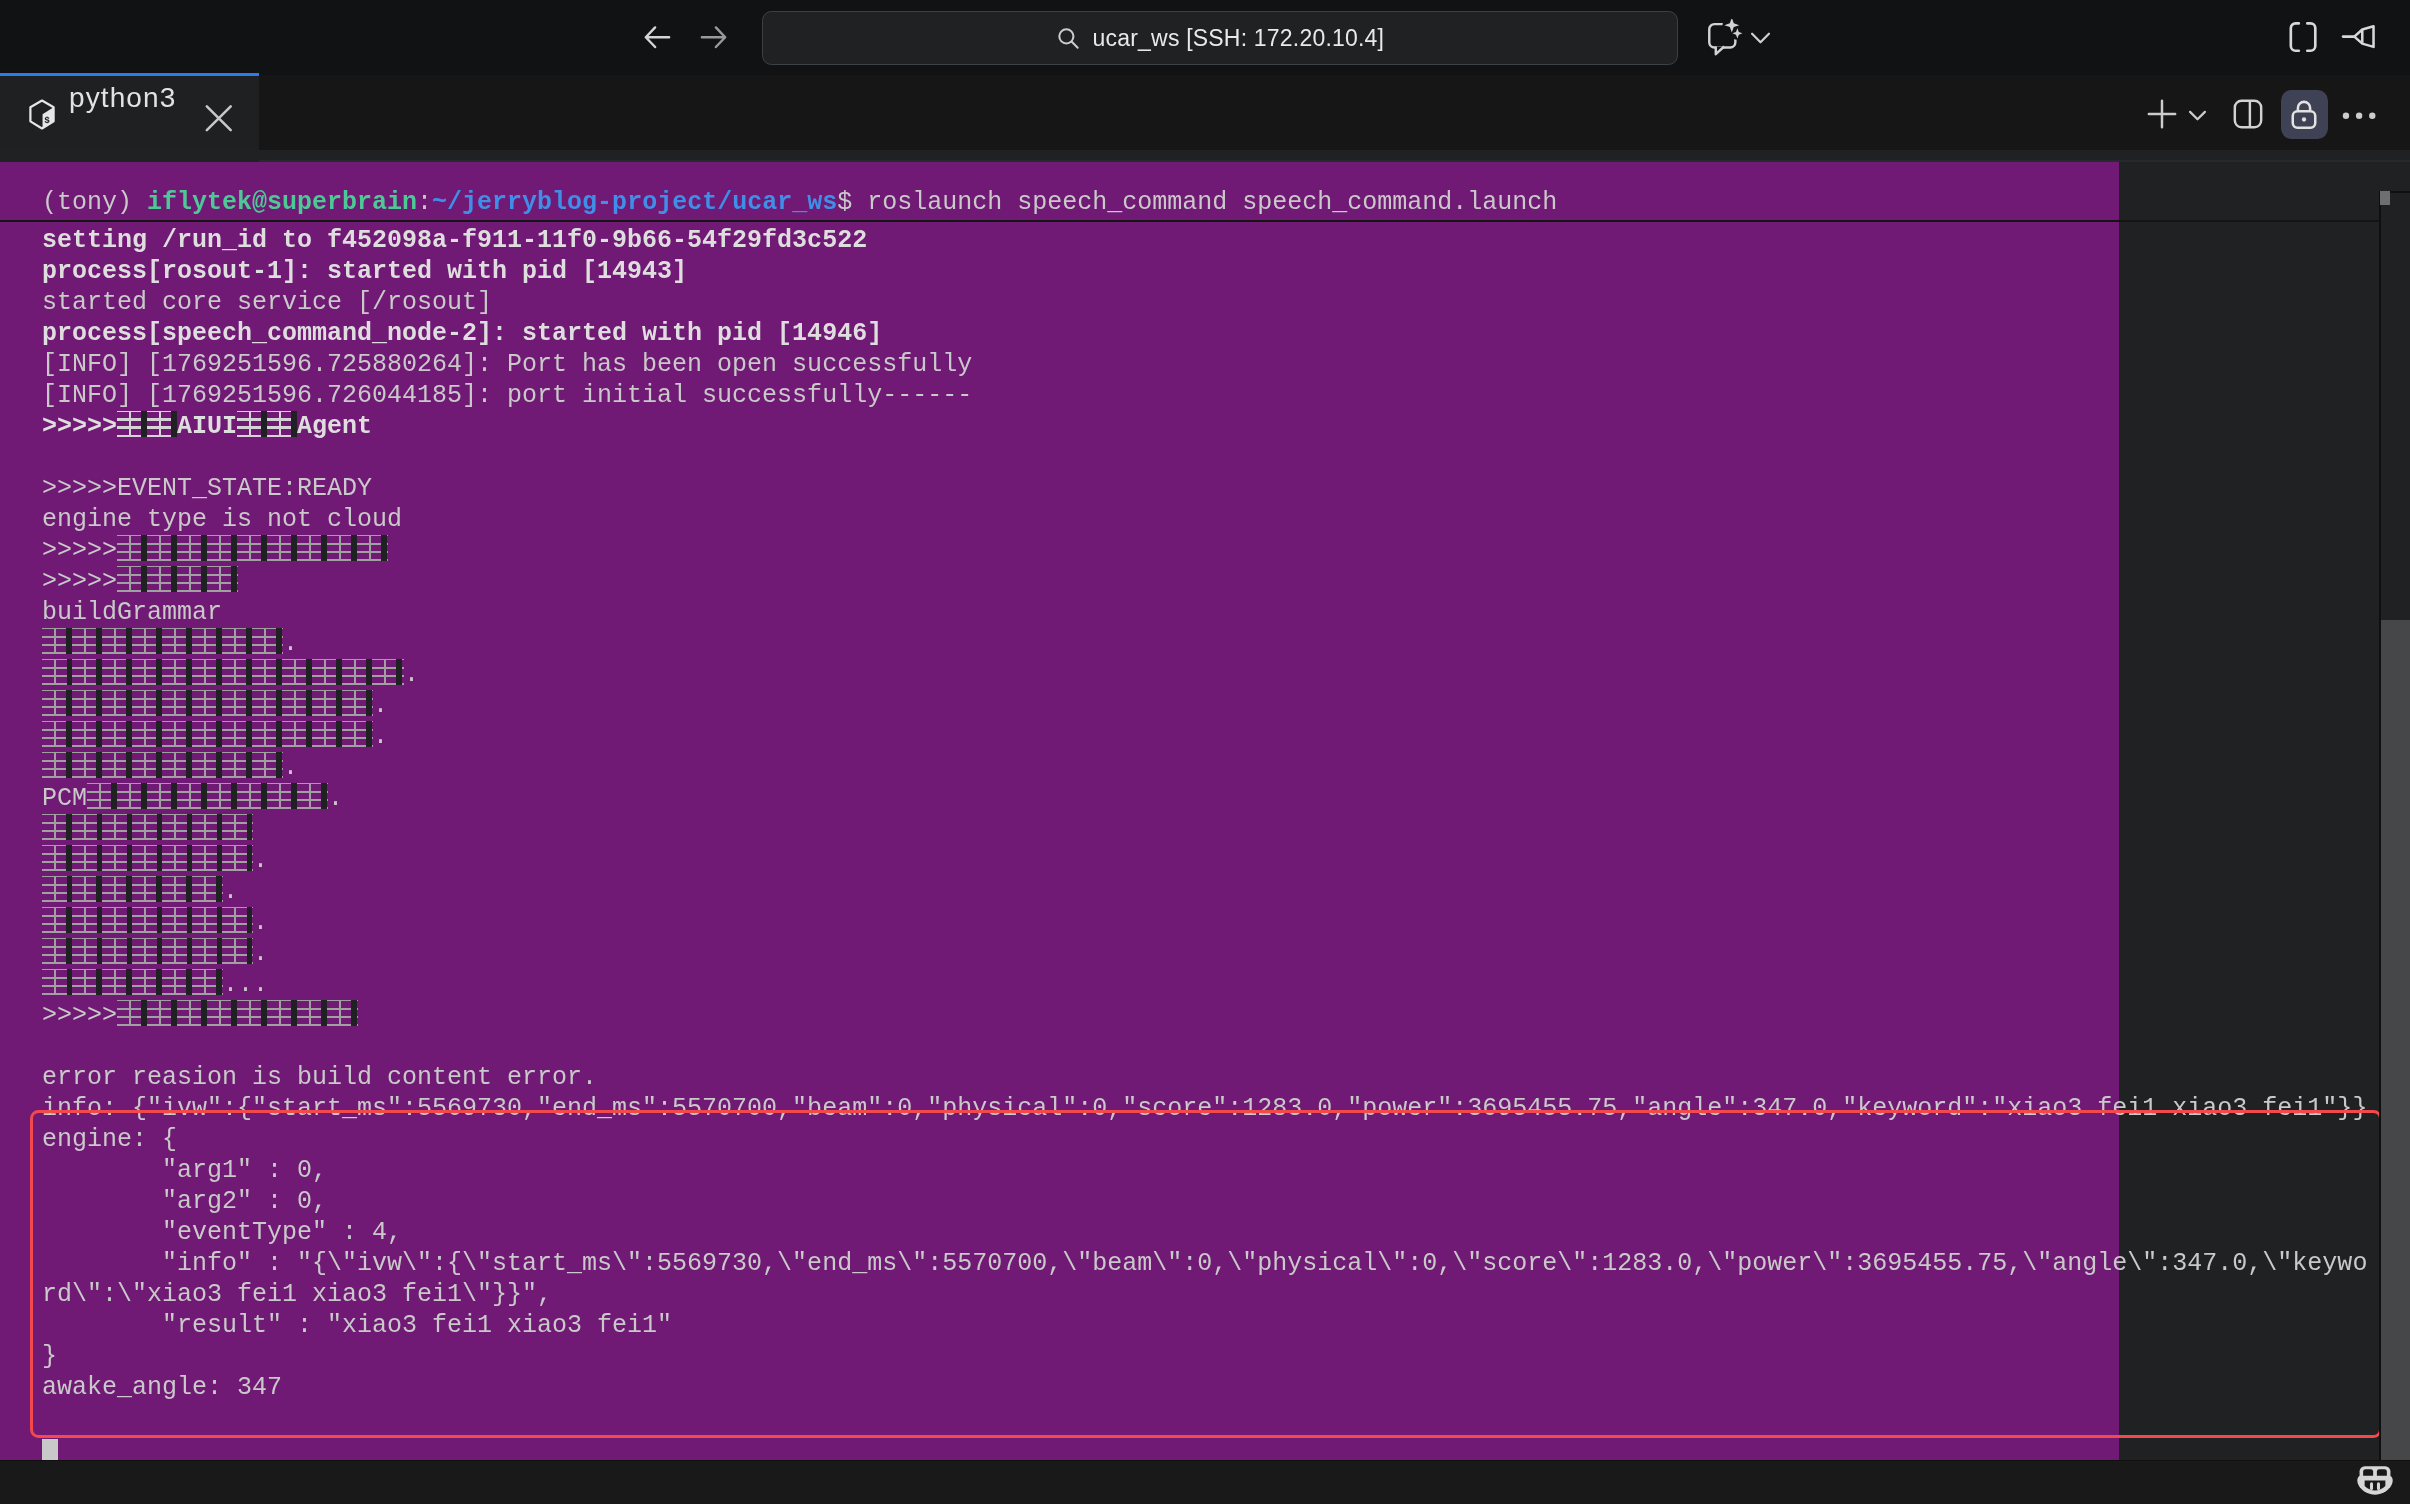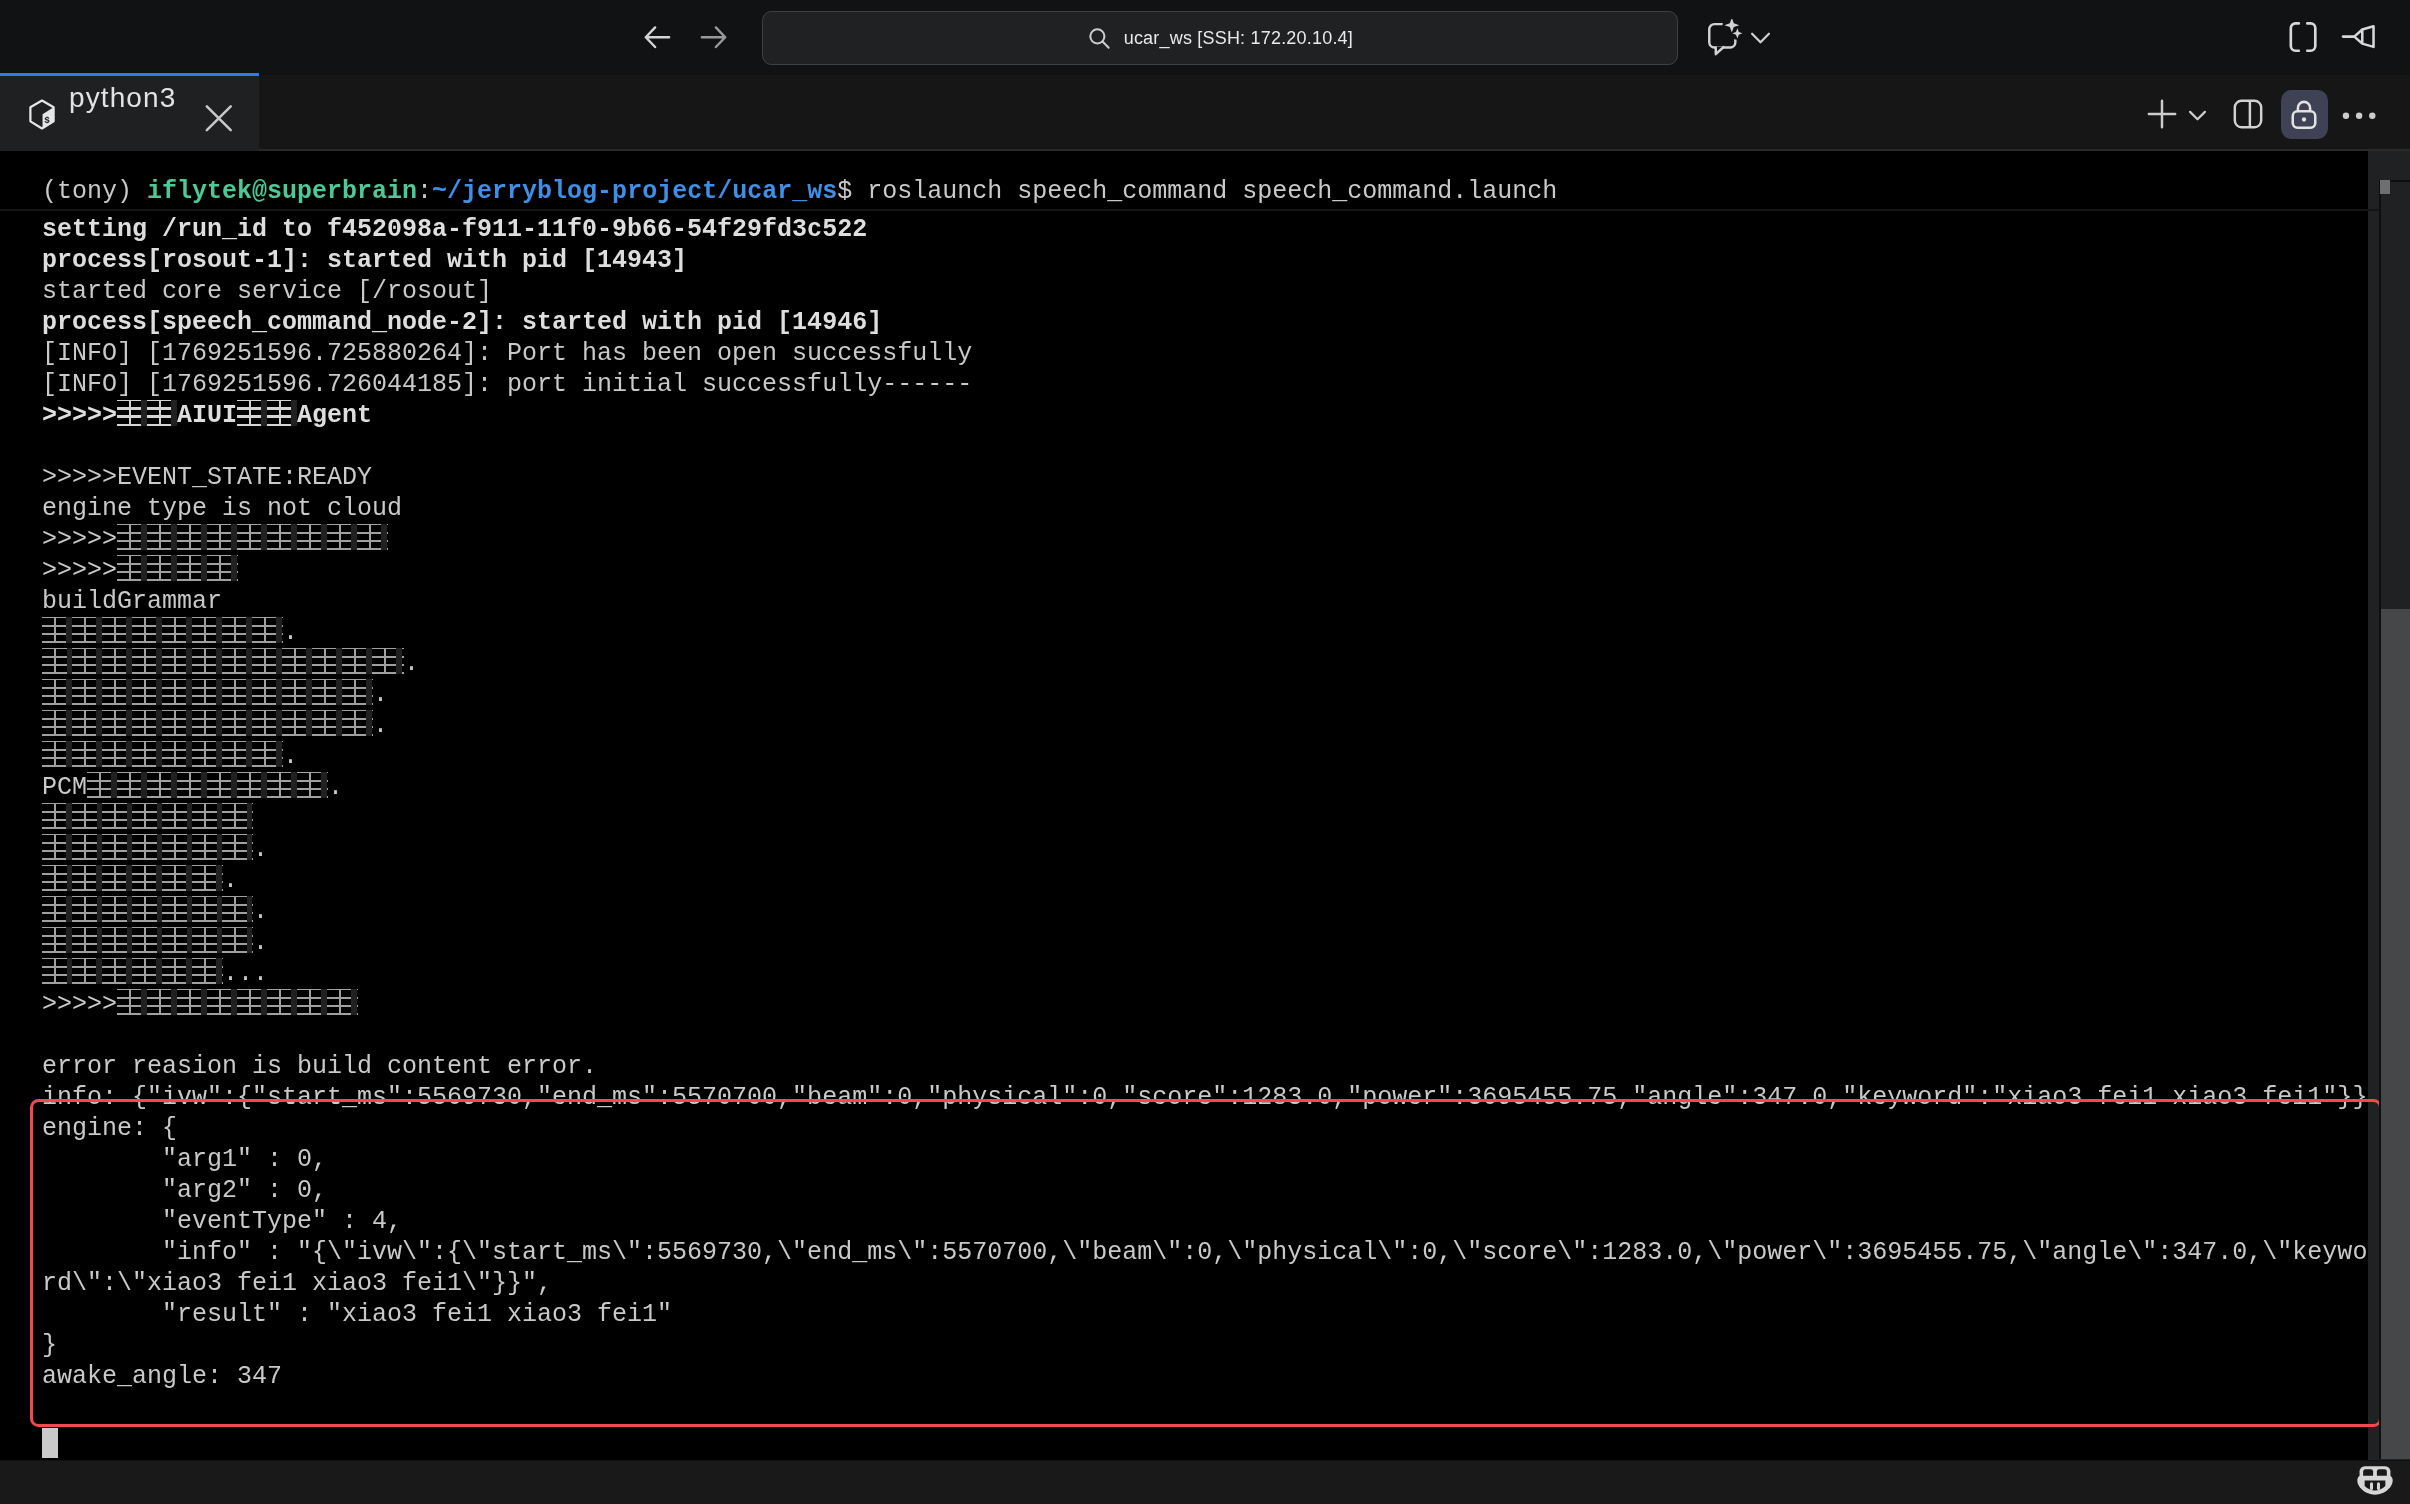--- a/index.html
+++ b/index.html
@@ -1,25 +1,25 @@
 <!DOCTYPE html>
 <html style="font-size:15px"><head><meta charset="utf-8"><style>
 *{margin:0;padding:0;box-sizing:border-box}
 html,body{width:2411px;height:1505px;background:#202122;overflow:hidden;font-family:"Liberation Sans",sans-serif}
 .abs{position:absolute}
 
 #titlebar{position:absolute;left:0;top:0;width:2411px;height:75px;background:#111213}
 #cmdbox{position:absolute;left:762px;top:11.3px;width:916px;height:54px;background:#1f2123;border:1.4px solid #3e4144;border-radius:9.4px;display:flex;align-items:center;justify-content:center;gap:12.2px}
-#cmdbox span{font-size:18px;color:#e9e9e9;letter-spacing:0.2px}
+#cmdbox span{font-size:23px;color:#e9e9e9;letter-spacing:0.2px}
 
 #tabstrip{position:absolute;left:0;top:75px;width:2411px;height:75px;background:#161616}
 #tab{position:absolute;left:0;top:-1.9px;width:259px;height:77px;background:#1f2021;border-top:3.3px solid #2b7de9}
 #tabtxt{position:absolute;left:69px;top:6px;font-size:28px;color:#e2e2e2;letter-spacing:1.1px}
 
-#term{position:absolute;left:0;top:151px;width:2368px;height:1309px;background:#000000;font-family:"Liberation Mono",monospace;font-size:25px;color:#c9c9c9}
+#term{position:absolute;left:0;top:162px;width:2119px;height:1309px;background:#701a75;font-family:"Liberation Mono",monospace;font-size:25px;color:#c9c9c9}
 #term b{font-weight:bold;color:#dedede}
 .tl{position:relative;height:31px;line-height:31px;white-space:pre}
 #prompt{position:absolute;left:42px;top:25.4px;height:31px;line-height:31px;white-space:pre}
 #sep{position:absolute;left:0;top:58px;width:2379px;height:2.4px;background:#141414}
 #out{position:absolute;left:42px;top:63px}
 .gren{color:#4dc995;font-weight:bold}
 .blu{color:#3f8fe8;font-weight:bold}
 i.c{display:inline-block;height:26px;vertical-align:-4.2px;background-image:
  repeating-linear-gradient(90deg, rgba(0,0,0,0) 0 24.5px, #202122 24.5px 30px),
  repeating-linear-gradient(90deg, rgba(0,0,0,0) 0 11.8px, #a0a0a0 11.8px 13.7px, rgba(0,0,0,0) 13.7px 30px),

